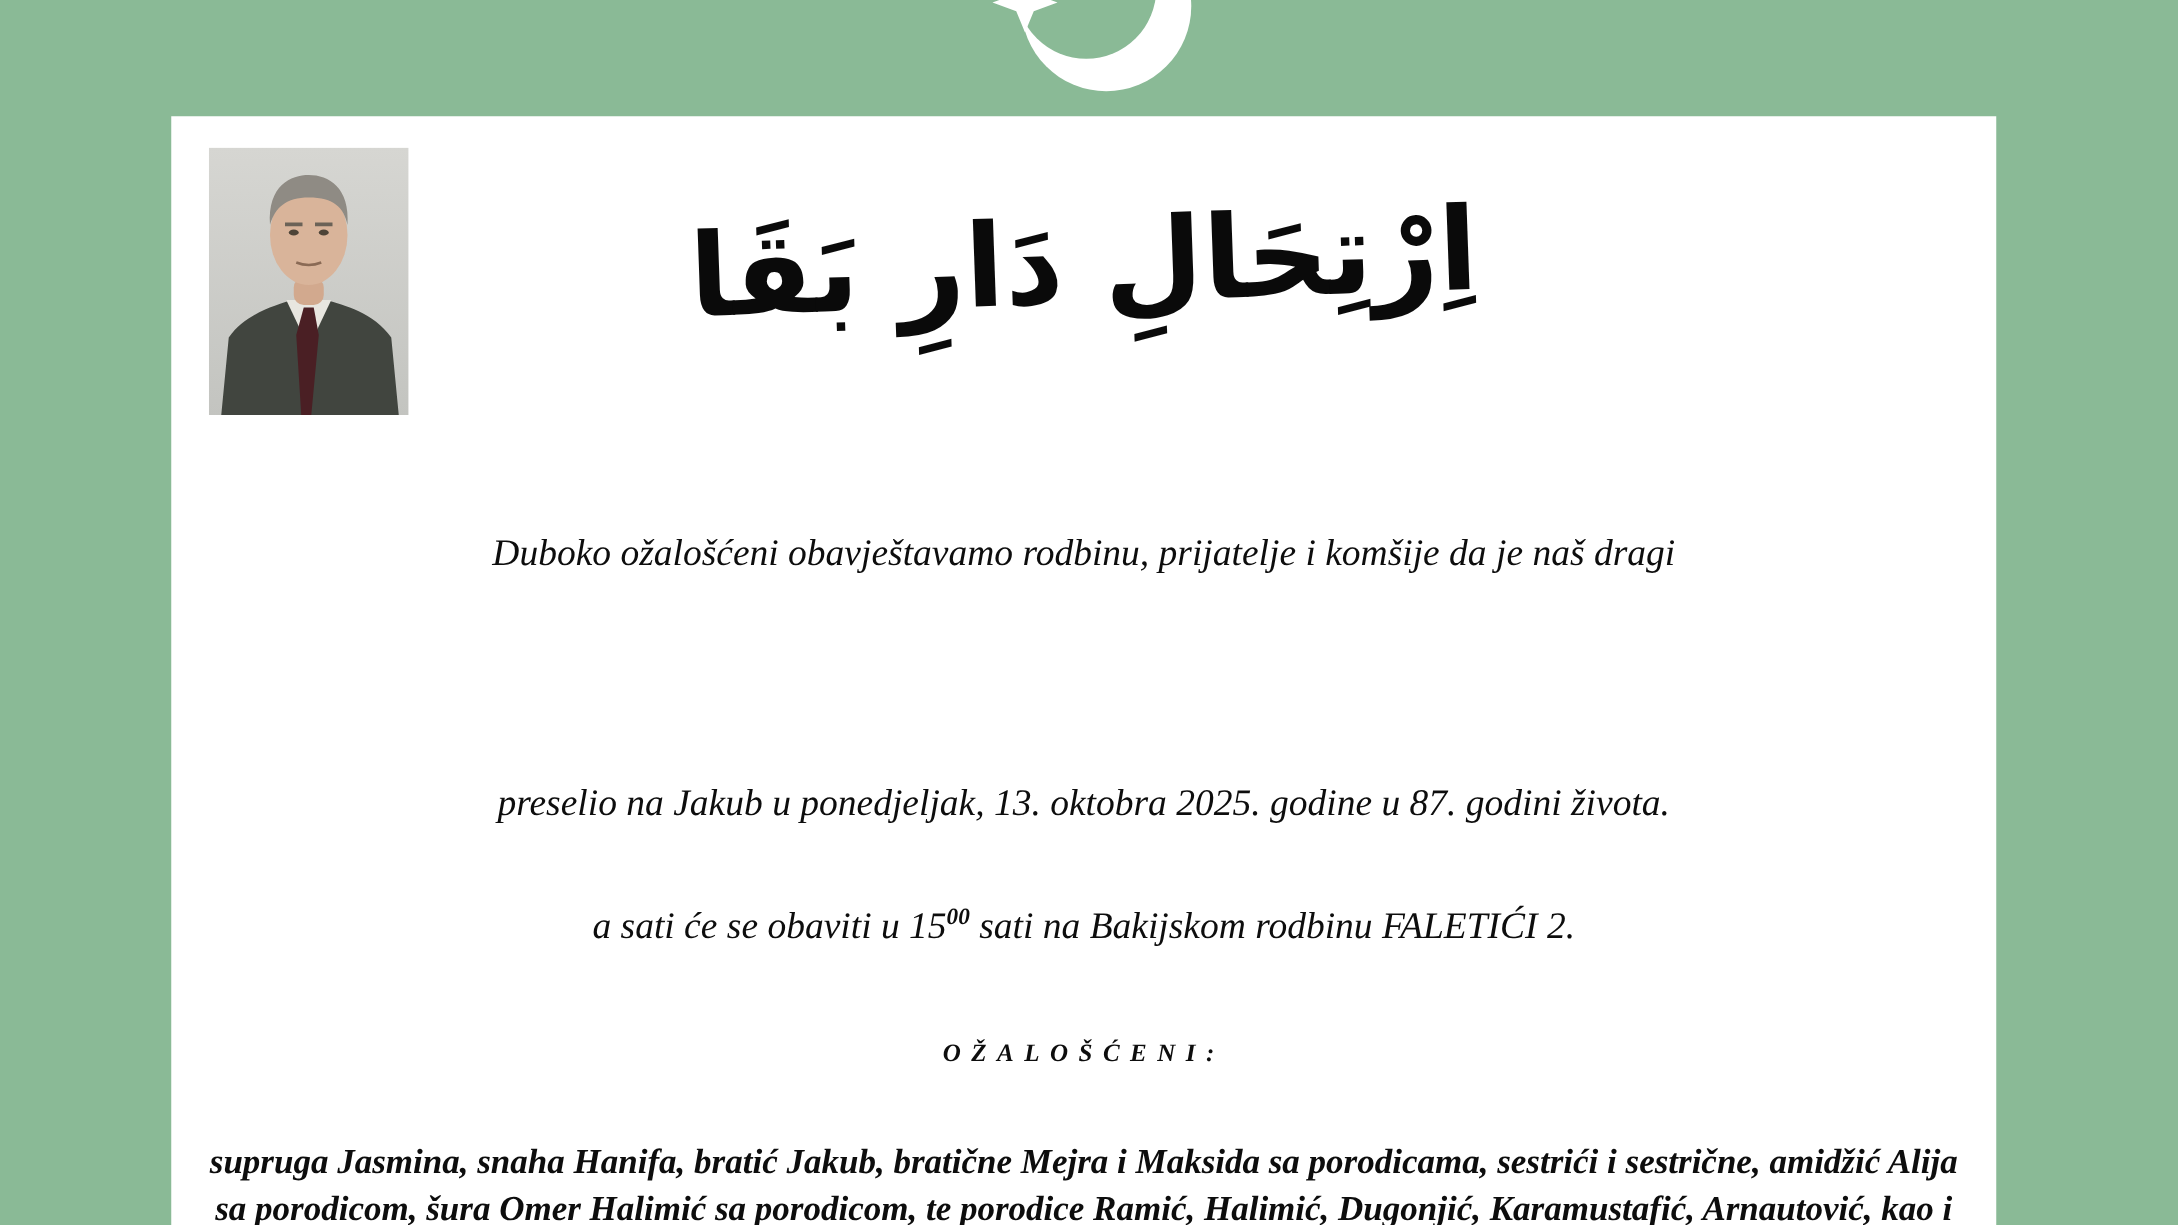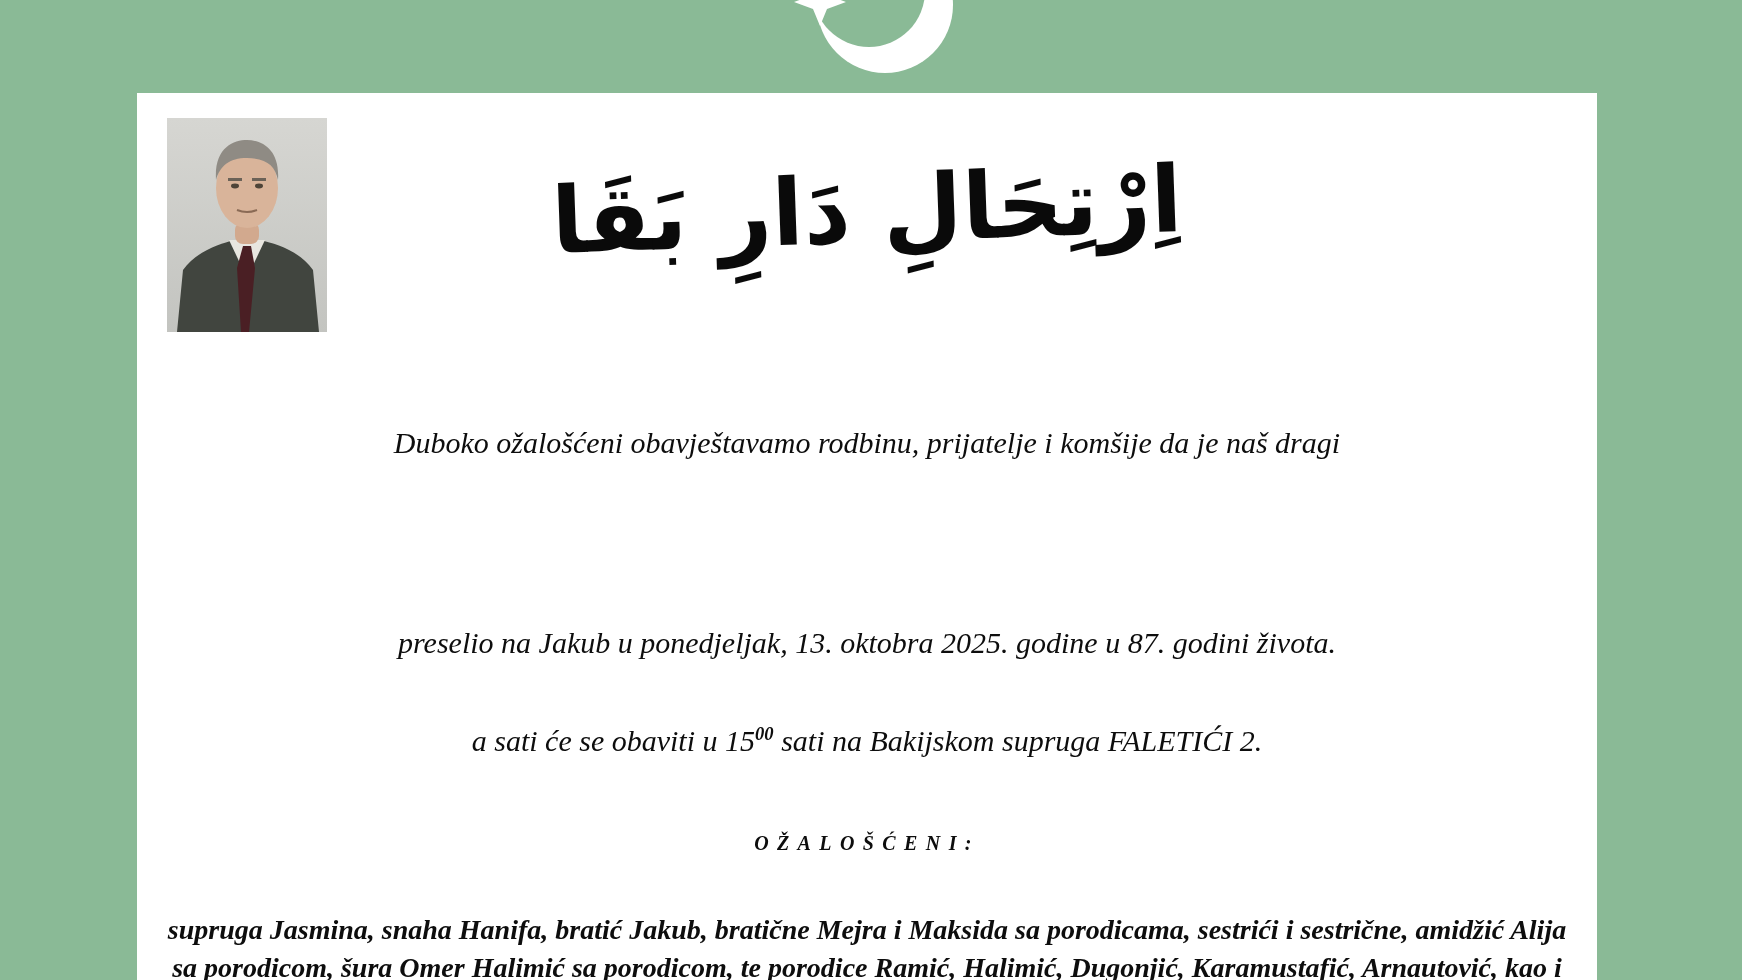--- a/index.html
+++ b/index.html
@@ -99,20 +99,20 @@
   </div>
 
   <div class="calligraphy">اِرْتِحَالِ دَارِ بَقَا</div>
 
   <div class="txt intro">Duboko ožalošćeni obavještavamo rodbinu, prijatelje i komšije da je naš dragi</div>
 
 
   <div class="txt death"><span class="b">preselio</span><span> na </span><span class="b">Jakub</span><span> u </span><span class="b">ponedjeljak, 13. oktobra</span><span> 2025. godine u 87. godini života.</span></div>
 
   <div class="txt funeral">
-    <div><span>a </span><span class="b">sati</span><span> će se obaviti u </span><span class="b">15</span><sup class="hh">00</sup><span class="b"> sati</span><span> na </span><span class="b">Bakijskom</span><span> supruga </span><span class="b">FALETIĆI 2.</span></div>
+    <div><span>a </span><span class="b">sati</span><span> će se obaviti u </span><span class="b">15</span><sup class="hh">00</sup><span class="b"> sati</span><span> na </span><span class="b">Bakijskom</span><span> rodbinu </span><span class="b">FALETIĆI 2.</span></div>
   </div>
 
   <div class="txt heading">OŽALOŠĆENI:</div>
 
   <div class="txt mourners">supruga Jasmina, snaha Hanifa, bratić Jakub, bratične Mejra i Maksida sa porodicama, sestrići i sestrične, amidžić Alija sa porodicom, šura Omer Halimić sa porodicom, te porodice Ramić, Halimić, Dugonjić, Karamustafić, Arnautović, kao i ostala</div>
 
 </div>
 
 </body></html>

